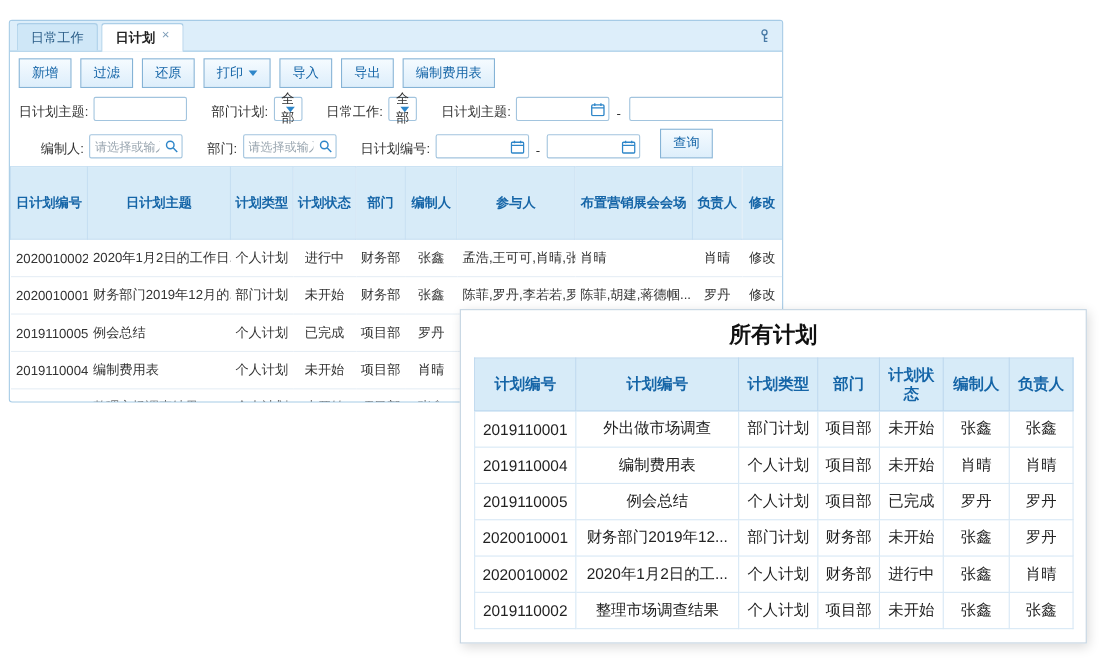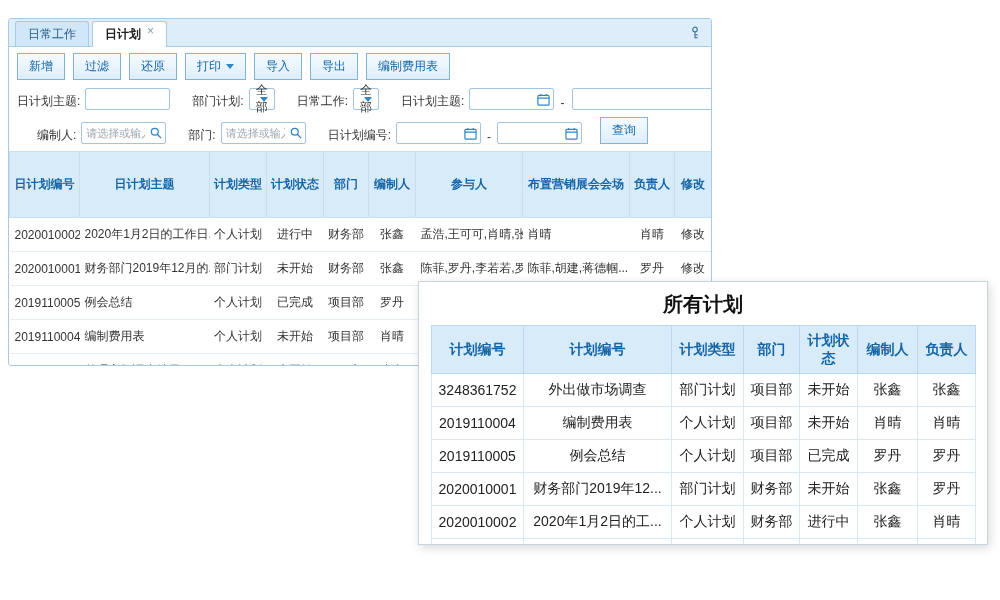--- a/index.html
+++ b/index.html
@@ -50,21 +50,21 @@
   table { border-collapse:collapse; width:100%; table-layout:fixed; }
   .main-table { font-size:12px; }
   .main-table th { background:#d7ebf8; color:#1565a7; font-weight:bold; padding:24px 2px;
     border:1px solid #c6dff2; font-size:12px; white-space:nowrap; overflow:hidden;font-family:Liberation Serif, serif; }
   .main-table td { padding:8px 3px; border-bottom:1px solid #e6eef5; color:#333;
     text-align:center; white-space:nowrap; overflow:hidden; }
   .main-table td.l { text-align:left; padding-left:5px; }
   .link { color:#1565a7; cursor:pointer; }
 
   
-  .popup { position:absolute; left:418px; top:281px; width:570px; height:264px;
+  .popup { position:absolute; left:418px; top:281px; width:570px; height:304px;
     background:#fff; border:1px solid #c4d4e2; box-shadow:2px 3px 10px rgba(0,0,0,0.15);
     z-index:10; overflow:hidden; }
   .popup-title { text-align:center; font-size:20px; font-weight:bold; color:#111;
     padding:9px 0 7px; }
   .popup-table-wrap { padding:0 12px 12px; }
   .popup-table { font-size:14px; }
   .popup-table th { background:#d7ebf8; color:#1565a7; font-weight:bold;
     border:1px solid #bcd8ee; padding:6px 3px; line-height:1.25; }
   .popup-table td { border:1px solid #d8e8f5; color:#222; text-align:center;
     padding:7px 3px; white-space:nowrap; overflow:hidden; }
@@ -288,21 +288,21 @@
             <th>计划编号</th>
             <th>计划类型</th>
             <th>部门</th>
             <th>计划状态</th>
             <th>编制人</th>
             <th>负责人</th>
           </tr>
         </thead>
         <tbody>
           <tr>
-            <td>3248361752</td>
+            <td>2019110001</td>
             <td>外出做市场调查</td>
             <td>部门计划</td>
             <td>项目部</td>
             <td>未开始</td>
             <td>张鑫</td>
             <td>张鑫</td>
           </tr>
           <tr>
             <td>2019110004</td>
             <td>编制费用表</td>

